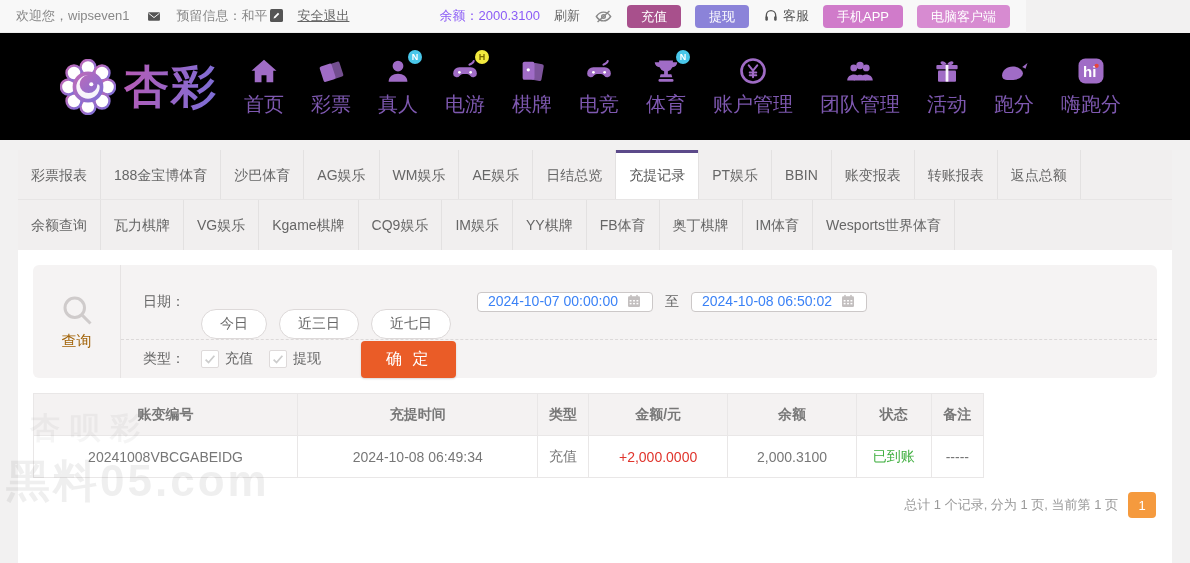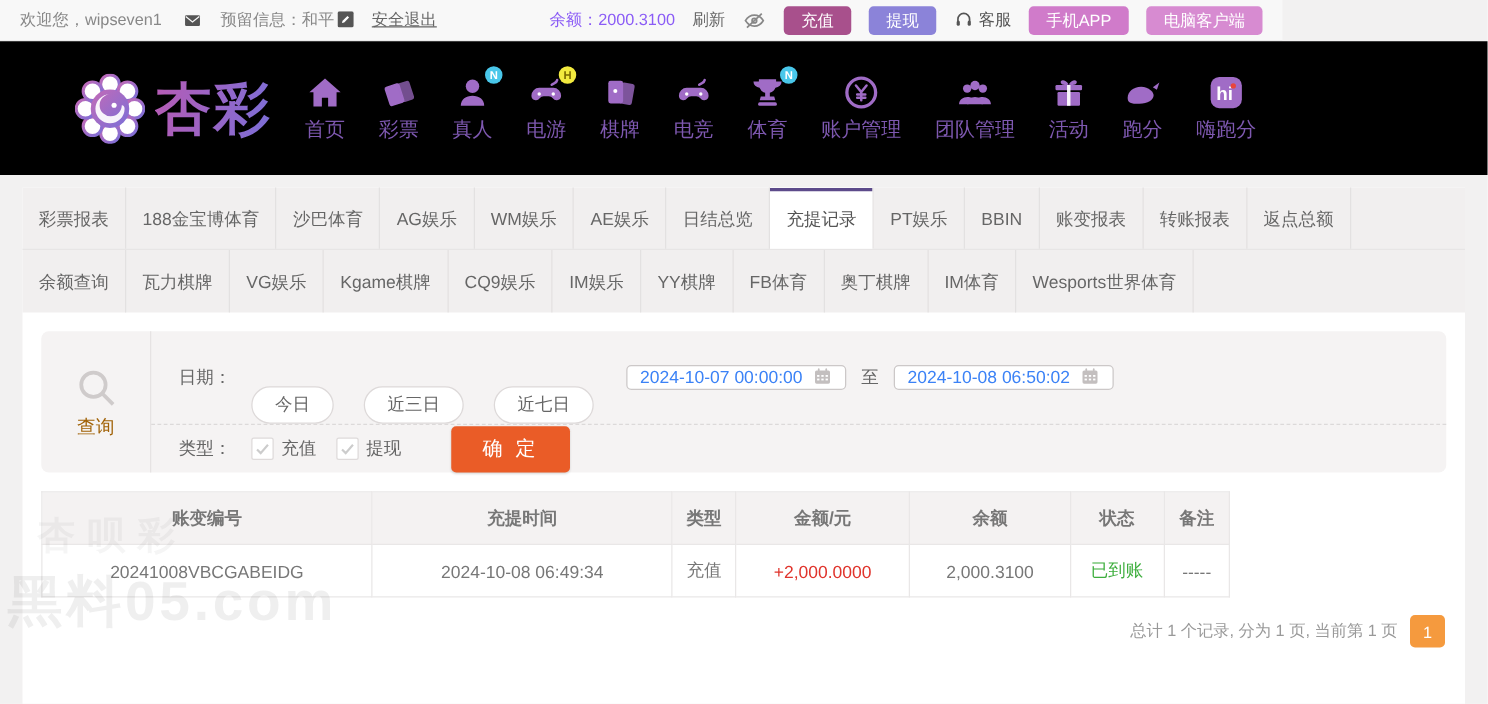--- a/index.html
+++ b/index.html
@@ -33,21 +33,21 @@
     background-clip:text; color:transparent; }
   .main-nav { display:flex; align-items:flex-end; gap:27px; }
   .nav-item { display:flex; flex-direction:column; align-items:center; gap:4px; cursor:pointer; }
   .nav-icon-wrap { position:relative; width:32px; height:32px; color:#a06cc6;
     display:flex; align-items:center; justify-content:center; }
   .nav-icon-wrap svg { width:30px; height:30px; fill:currentColor; }
   .nav-badge { position:absolute; top:-5px; right:-8px; width:14px; height:14px; border-radius:50%;
     font-size:9px; font-weight:bold; display:flex; align-items:center; justify-content:center; }
   .badge-n { background:#49c7ea; color:#fff; }
   .badge-h { background:#f2ea3e; color:#7a6a00; }
-  .nav-label { font-size:16px; color:#7e58b0; white-space:nowrap; }
+  .nav-label { font-size:20px; color:#7e58b0; white-space:nowrap; }
 
   
   .card { position:absolute; top:150px; left:18px; width:1154px; height:413px; background:#fff; }
 
   
   .tab-row { display:flex; background:#f1efef; height:50px; }
   .tab-row.first { border-bottom:1px solid #e7e5e5; }
   .tab { padding:0 13px; line-height:50px; font-size:14px; color:#666; cursor:pointer;
     border-right:1px solid #e3e1e1; white-space:nowrap; }
   .tab.active { background:#fff; color:#555; box-shadow:inset 0 3px 0 #5c4a8a; }
@@ -336,21 +336,21 @@
         <svg viewBox="0 0 24 24" width="36" height="36" fill="none" stroke="#cfcbcb" stroke-width="2">
             <circle cx="10.5" cy="10.5" r="6.5"></circle>
             <path d="M15.6 15.6L21 21"></path>
           </svg>
       </span>
       <span class="q-label">查询</span>
     </div>
     <div class="filter-main">
       <div class="filter-row first">
         <span class="f-label">日期：</span>
-        <span style="display:flex;gap:24px;margin-top:44px;">
+        <span style="display:flex;gap:12px;margin-top:44px;">
             <button class="pill">今日</button>
             <button class="pill">近三日</button>
             <button class="pill">近七日</button>
           </span>
         <div class="date-box" style="margin-left:14px;">
           <span>2024-10-07 00:00:00</span>
           <span style="display:inline-flex;">
             <svg viewBox="0 0 24 24" width="16" height="16" fill="#c3bfbf">
                 <rect x="3" y="5" width="18" height="16" rx="2"></rect>
                 <rect x="6.5" y="2.5" width="2" height="4.5" rx="1"></rect>

